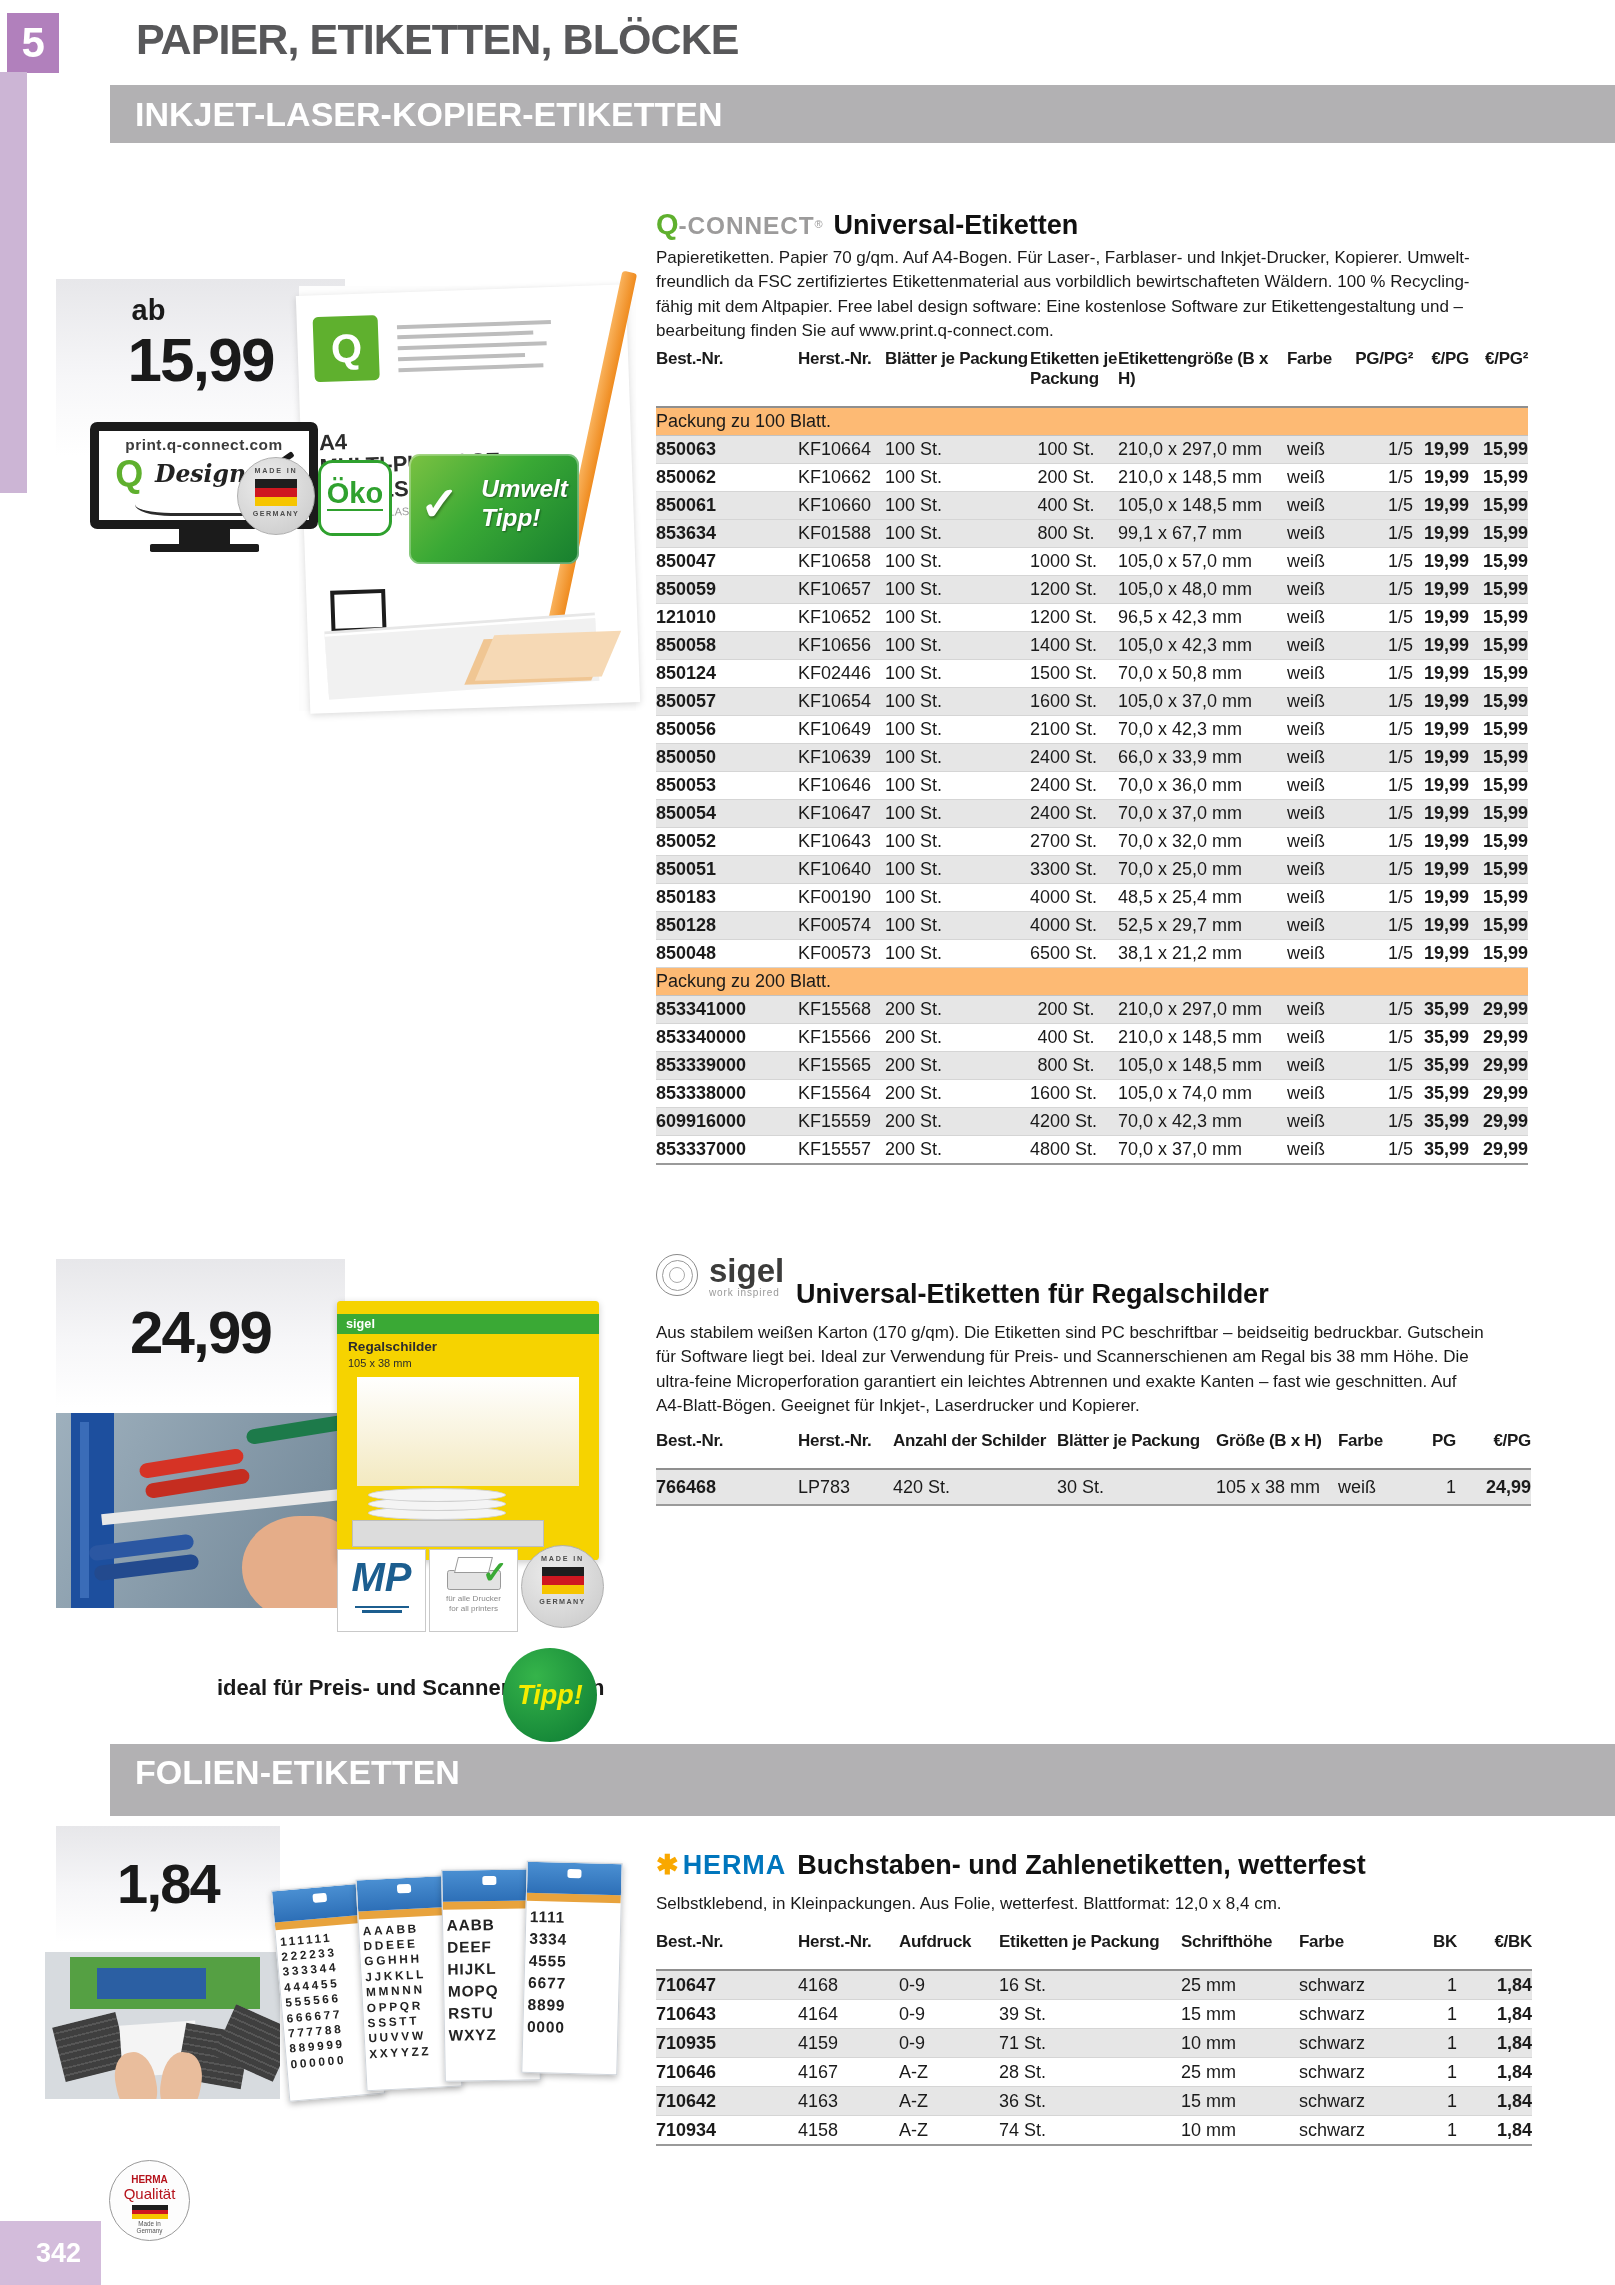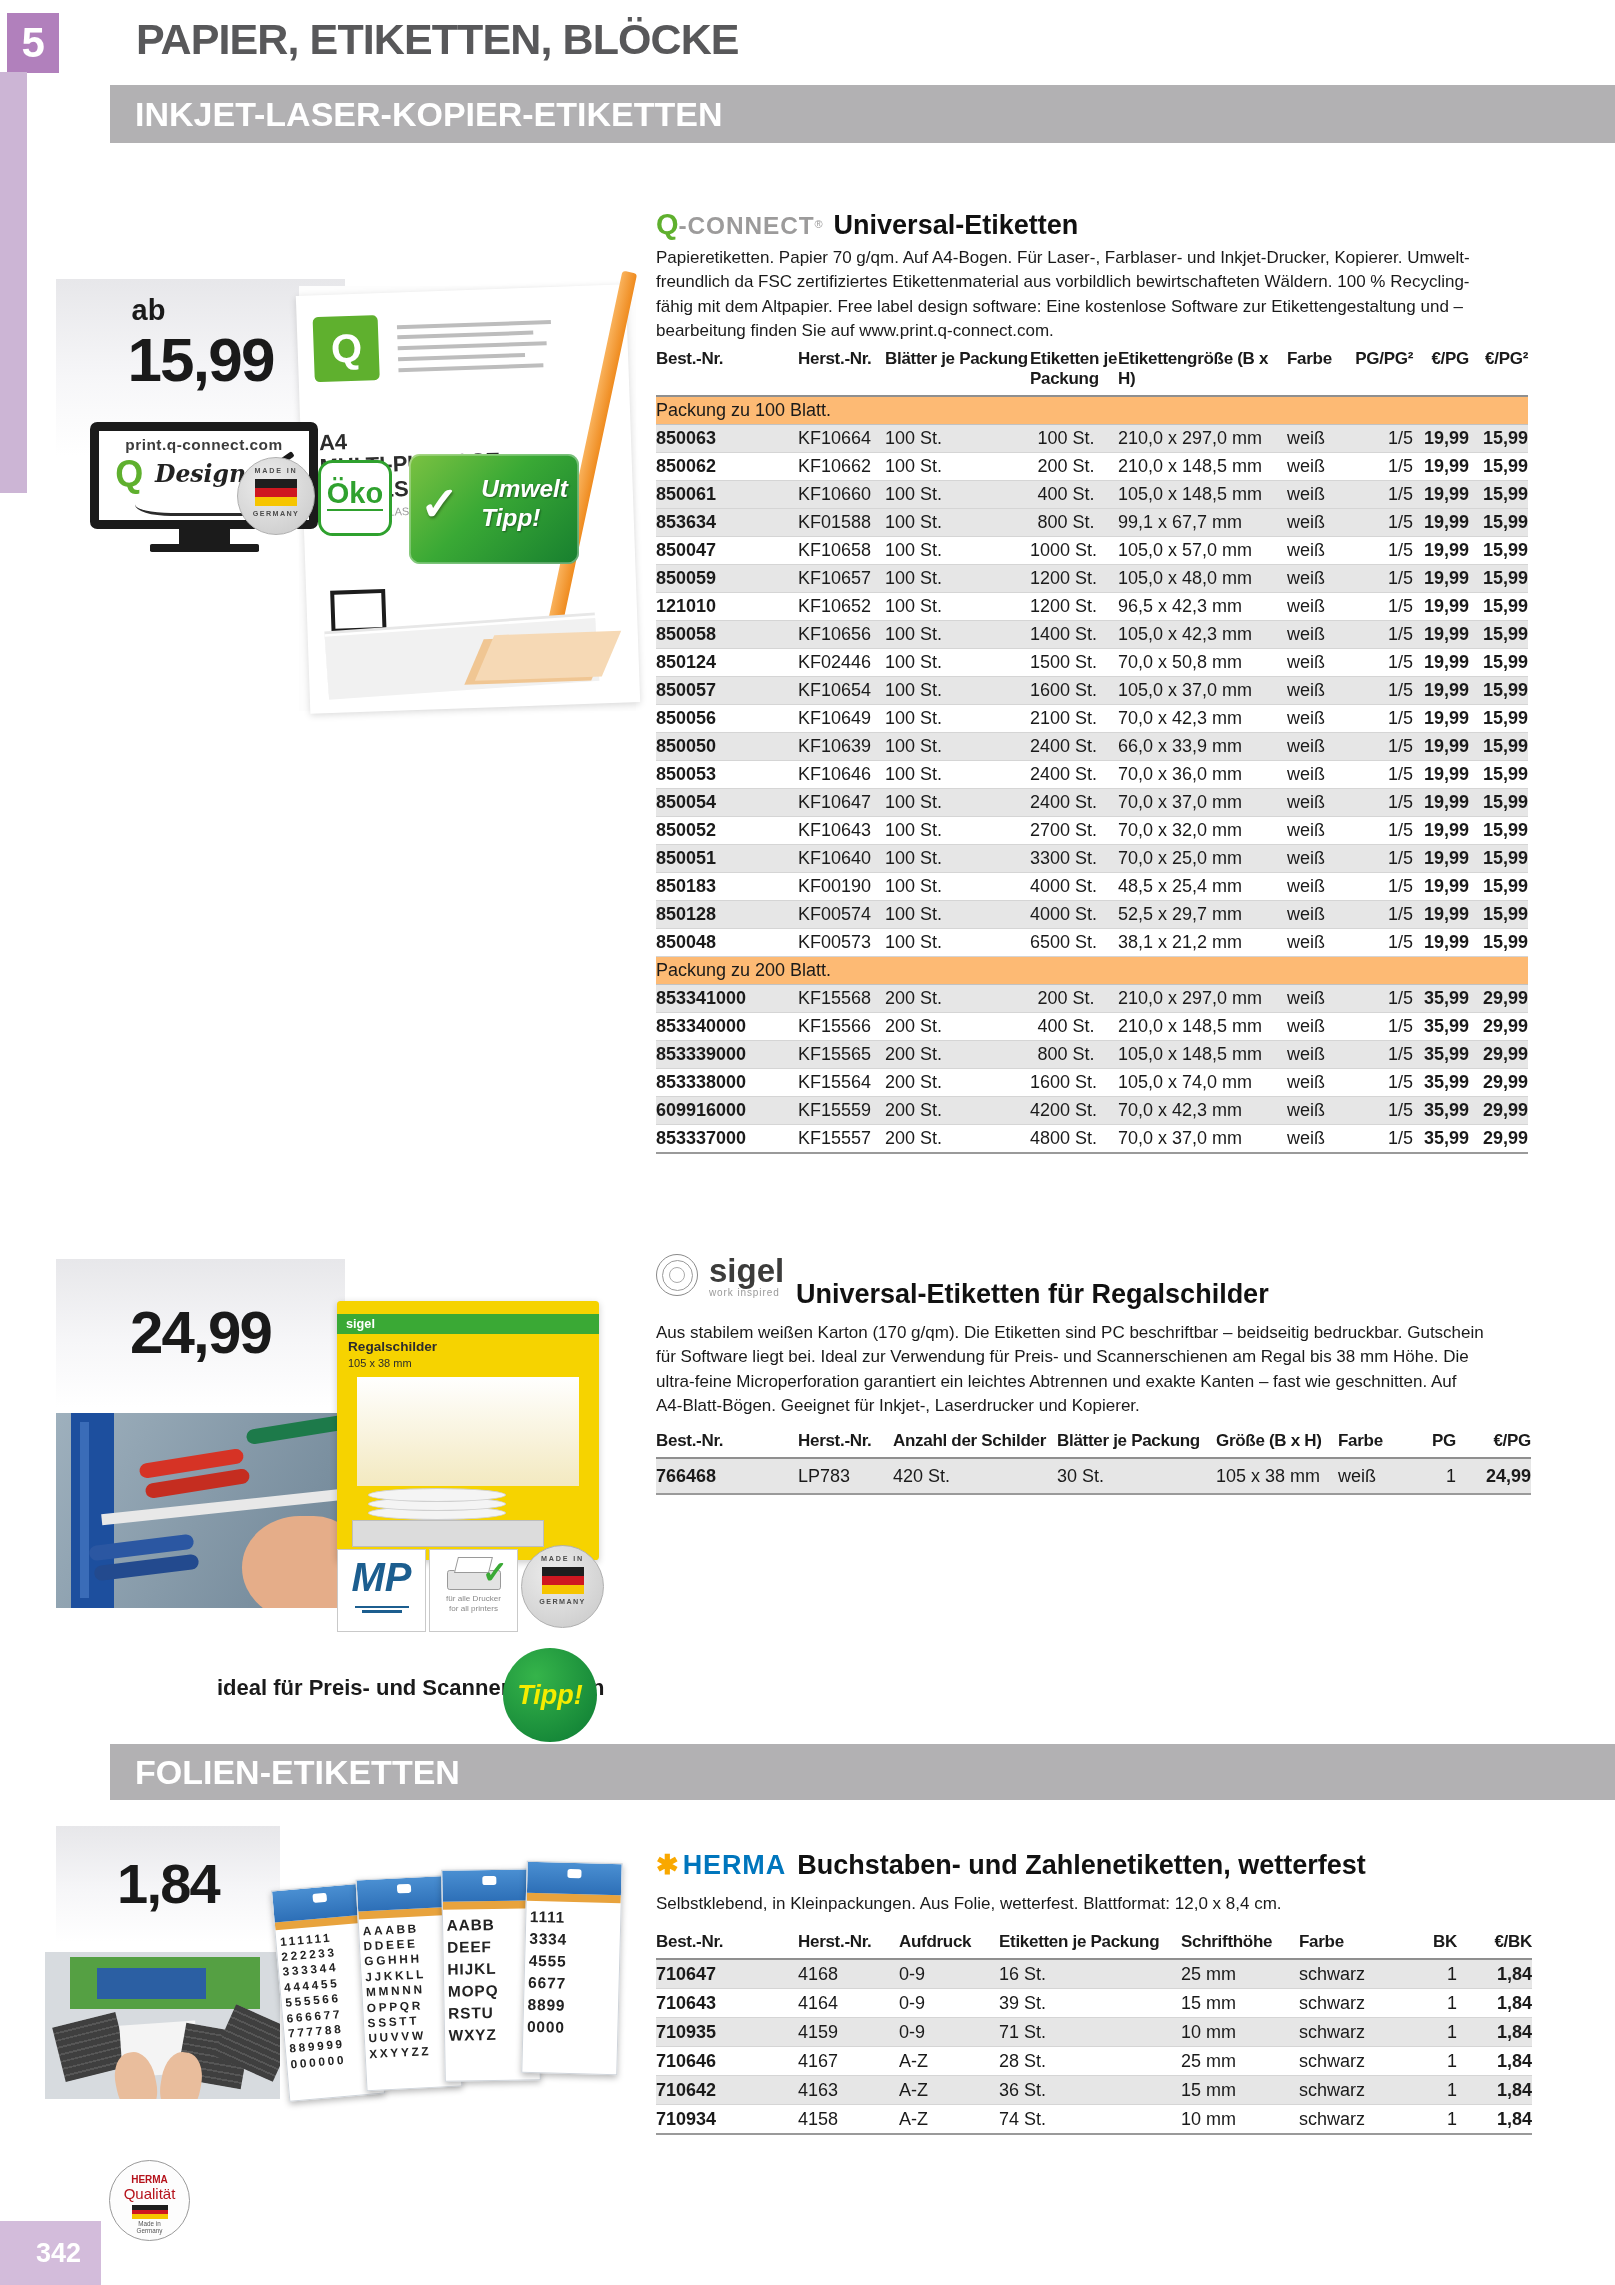--- a/index.html
+++ b/index.html
@@ -8,21 +8,21 @@
 
   
   .chapter-box{position:absolute;left:7.2px;top:12.7px;width:52px;height:60px;background:#b180bc;
                color:#fff;font-size:42px;font-weight:bold;text-align:center;line-height:60px;}
   .page-title{position:absolute;left:136px;top:14.5px;font-size:43px;font-weight:bold;
               color:#58585a;letter-spacing:-0.9px;}
   .side-strip{position:absolute;left:0;top:72px;width:27px;height:421px;background:#ccb5d5;}
   .banner{position:absolute;left:110px;width:1505px;height:58px;background:#b2b1b3;color:#fff;
           font-size:34px;font-weight:bold;line-height:58px;padding-left:25px;box-sizing:border-box;}
   .banner-top{top:85px;}
-  .banner-folien{top:1744px;height:56px;line-height:56px;}
+  .banner-folien{top:1744px;height:72px;line-height:56px;}
 
   
   .price-panel{position:absolute;background:linear-gradient(180deg,#e7e7ea 0%,#f6f6f8 55%,#ffffff 100%);
                text-align:center;}
   .price-1{left:56px;top:279px;width:289px;height:177px;}
   .price-1 .ab{font-size:29px;font-weight:bold;margin-top:14.5px;transform:translateX(-52px);}
   .price-big{font-size:62px;font-weight:bold;letter-spacing:-1.8px;line-height:1.05;}
   .price-2{left:56px;top:1259px;width:289px;height:148px;}
   .price-2 .price-big{line-height:148px;font-size:60px;}
   .price-3{left:56px;top:1826px;width:224px;height:116px;}
@@ -132,21 +132,21 @@
   .herma-ast{color:#f9a800;font-size:27px;font-weight:bold;}
   .herma-word{color:#0076bd;font-size:27px;font-weight:bold;letter-spacing:0.9px;}
   .herma-desc{top:1892px;}
 
   
   .cat-table{position:absolute;left:656px;border-collapse:collapse;table-layout:fixed;
              font-size:18px;color:#1a1a1a;border-bottom:2.7px double #9a9a9a;}
   .qc-table{top:349px;width:871px;}
   .sigel-table{top:1431px;width:875px;}
   .herma-table{top:1932px;width:875px;}
-  .cat-table th{font-size:17px;font-weight:bold;vertical-align:top;padding:0 0 6px 0;line-height:20px;
+  .cat-table th{font-size:17px;font-weight:bold;vertical-align:top;padding:0 0 17px 0;line-height:20px;
                 letter-spacing:-0.3px;}
   .cat-table thead tr{border-bottom:2.7px double #8f8f8f;}
   .cat-table td{padding:0;white-space:nowrap;overflow:visible;}
   .qc-table td{height:27px;line-height:27px;}
   .sigel-table td{height:34px;line-height:34px;}
   .herma-table td{height:28px;line-height:28px;}
   .cat-table tbody tr{border-bottom:0.9px solid #d5d5d5;}
   .cat-table tbody tr.stripe{background:#e6e6e6;}
   .cat-table tbody tr.group{background:#fdba74;border-bottom:0.9px solid #c2c2c2;}
   .a-l{text-align:left;} .a-r{text-align:right;} .b{font-weight:bold;}

